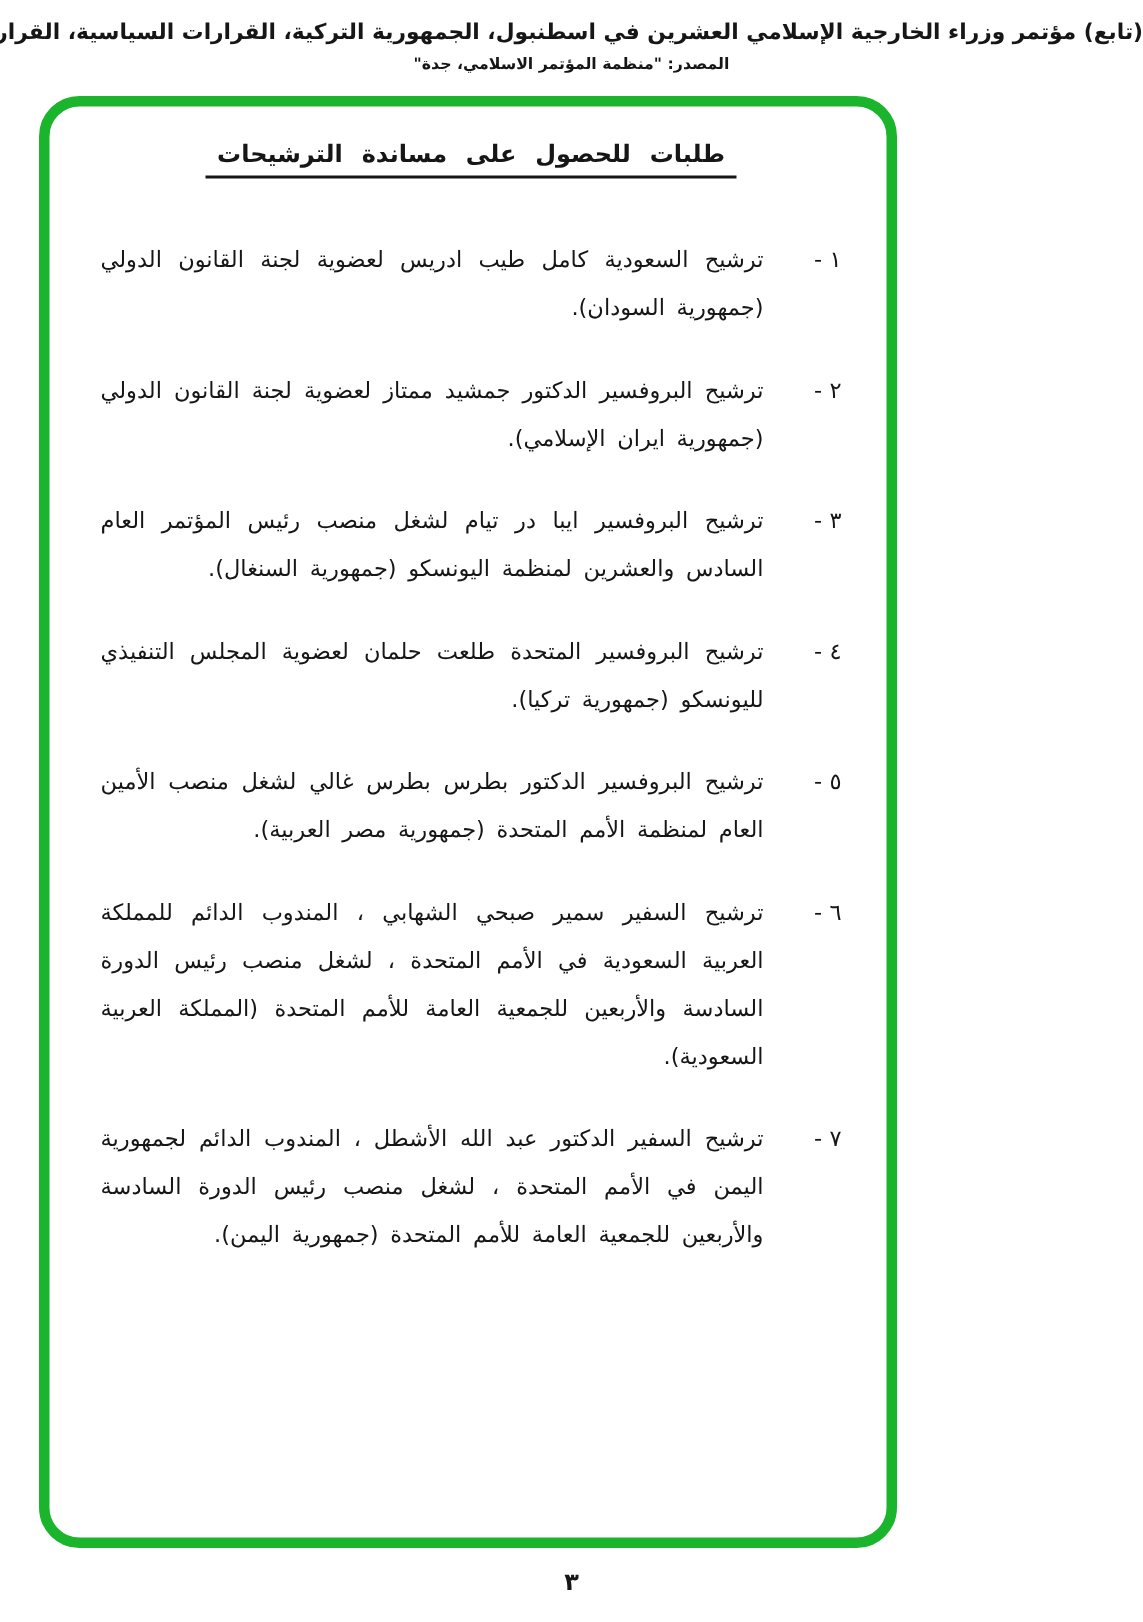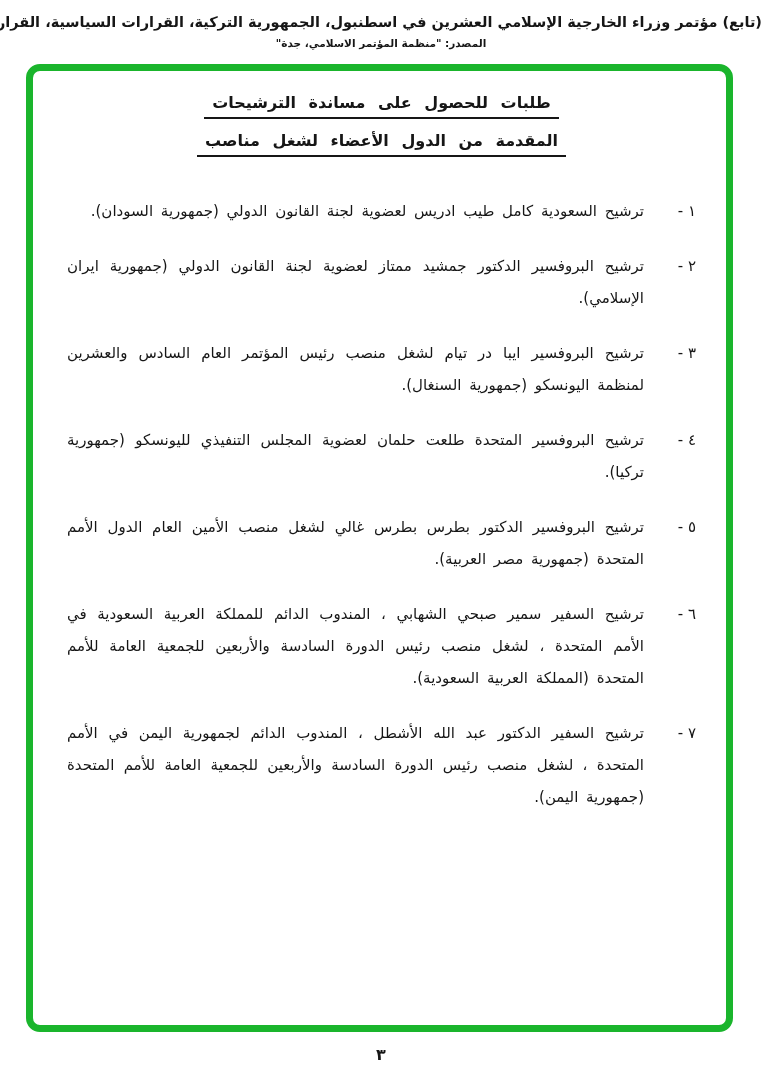--- a/index.html
+++ b/index.html
@@ -22,24 +22,24 @@
   }
   .source-line {
     direction: rtl;
     text-align: center;
     font-weight: bold;
     font-size: 10.5px;
     margin-top: 7px;
   }
   .frame {
     box-sizing: border-box;
-    width: 707px; height: 968px;
+    width: 572px; height: 968px;
     margin: 15px 0 0 26px;
     border: 7px solid #1ab52c;
-    border-radius: 14px;
+    border-radius: 27px;
     background: #ffffff;
     overflow: hidden;
   }
   .content {
     direction: rtl;
     padding: 14px 30px 0 34px;
   }
   .doc-title {
     text-align: center;
     font-weight: bold;
@@ -85,23 +85,20 @@
 
 <div class="frame">
   <div class="content">
 
     <div class="doc-title">
 
         <div class="title-line">
           <span class="u">طلبات للحصول على مساندة الترشيحات</span>
         </div>
 
-        <div class="title-line">
-          <span class="u">المقدمة من الدول الأعضاء لشغل مناصب</span>
-        </div>
 
       </div>
 
     <div class="items">
 
         <div class="item">
           <span class="item-num"><span>١</span> <span>-</span></span>
           <span class="item-text">ترشيح السعودية كامل طيب ادريس لعضوية لجنة القانون الدولي (جمهورية السودان).</span>
         </div>
 
@@ -115,21 +112,21 @@
           <span class="item-text">ترشيح البروفسير ايبا در تيام لشغل منصب رئيس المؤتمر العام السادس والعشرين لمنظمة اليونسكو (جمهورية السنغال).</span>
         </div>
 
         <div class="item">
           <span class="item-num"><span>٤</span> <span>-</span></span>
           <span class="item-text">ترشيح البروفسير المتحدة طلعت حلمان لعضوية المجلس التنفيذي لليونسكو (جمهورية تركيا).</span>
         </div>
 
         <div class="item">
           <span class="item-num"><span>٥</span> <span>-</span></span>
-          <span class="item-text">ترشيح البروفسير الدكتور بطرس بطرس غالي لشغل منصب الأمين العام الدول الأمم المتحدة (جمهورية مصر العربية).</span>
+          <span class="item-text">ترشيح البروفسير الدكتور بطرس بطرس غالي لشغل منصب الأمين العام لمنظمة الأمم المتحدة (جمهورية مصر العربية).</span>
         </div>
 
         <div class="item">
           <span class="item-num"><span>٦</span> <span>-</span></span>
           <span class="item-text">ترشيح السفير سمير صبحي الشهابي ، المندوب الدائم للمملكة العربية السعودية في الأمم المتحدة ، لشغل منصب رئيس الدورة السادسة والأربعين للجمعية العامة للأمم المتحدة (المملكة العربية السعودية).</span>
         </div>
 
         <div class="item">
           <span class="item-num"><span>٧</span> <span>-</span></span>
           <span class="item-text">ترشيح السفير الدكتور عبد الله الأشطل ، المندوب الدائم لجمهورية اليمن في الأمم المتحدة ، لشغل منصب رئيس الدورة السادسة والأربعين للجمعية العامة للأمم المتحدة (جمهورية اليمن).</span>

